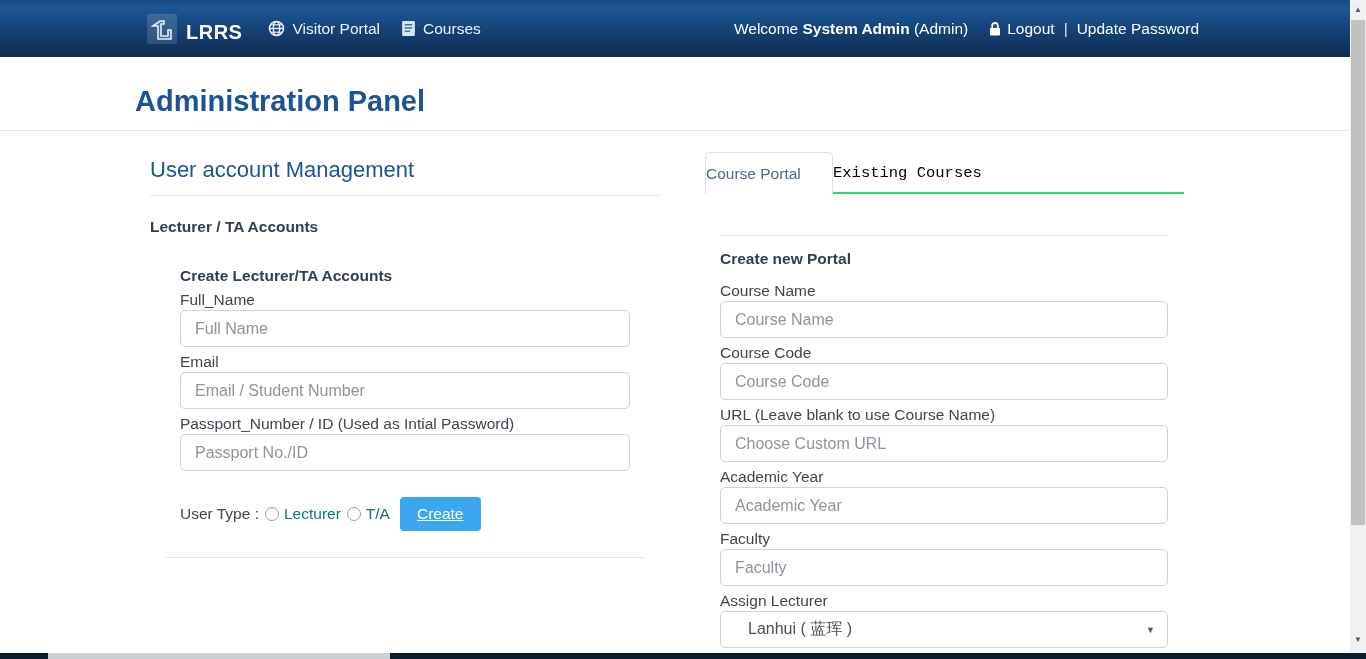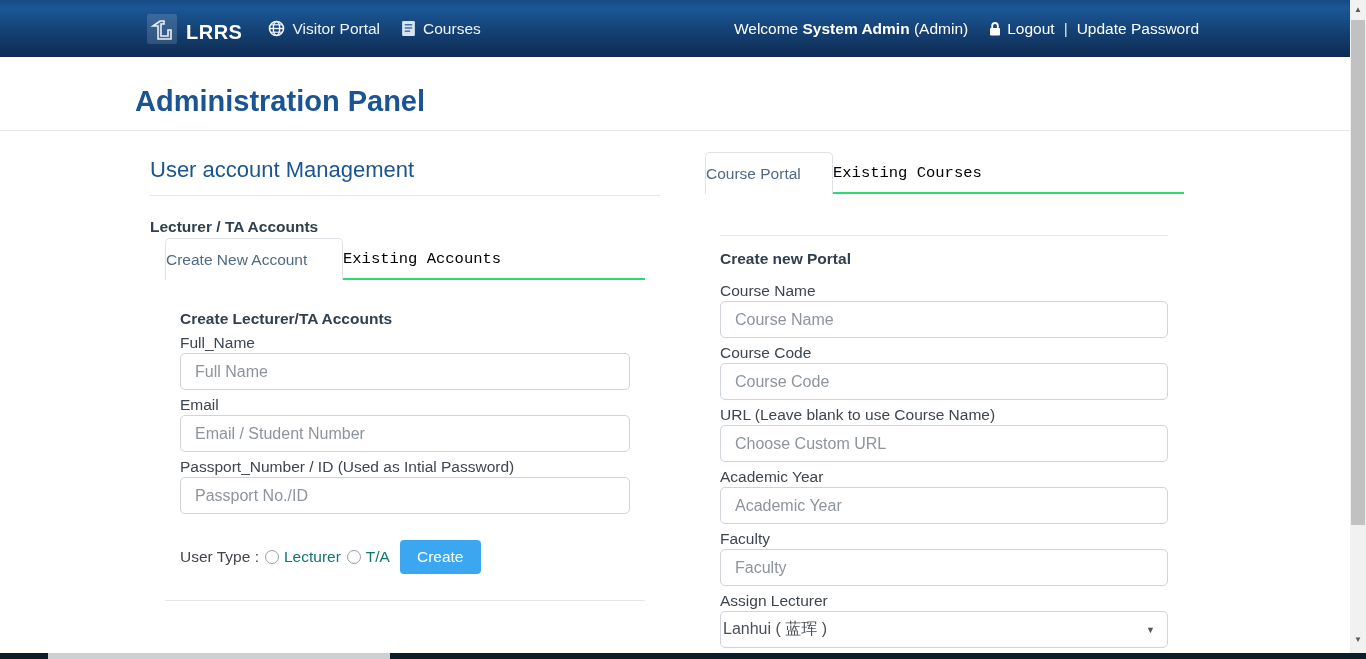--- a/index.html
+++ b/index.html
@@ -65,29 +65,29 @@
   .tbox { width:100%; height:37px; border:1px solid #ced4da; border-radius:5px; padding:0 14px;
           font-size:16px; color:#495057; font-family:inherit; background:#fff; }
   .tbox::placeholder { color:#8d949b; opacity:1; }
 
   .user-row { margin-top:25px; margin-left:30px; height:36px; display:flex; align-items:center; }
   .ut-label { font-size:15.5px; color:#41454a; margin-right:6px; }
   .radio { width:14px; height:14px; border:1px solid #9aa0a6; border-radius:50%; background:#fdfdfd;
            display:inline-block; cursor:pointer; flex:0 0 auto; }
   .radio-txt { font-size:15.5px; color:#0f766e; margin:0 6px 0 5px; }
   .btn-create { margin-left:4px; background:#3aa7f0; color:#fff; border:none; border-radius:4px;
-                font-size:15.5px; padding:8px 17px; cursor:pointer; font-family:inherit; }
+                font-size:15.5px; padding:8px 17px; cursor:pointer; font-family:inherit;text-decoration:underline; }
   hr.rule2 { border:none; border-top:1px solid #e8e8e8; margin:25px 0 0 15px; width:480px; }
 
   .hr-r { border:none; border-top:1px solid #e6e6e6; margin:41px 0 0 20px; width:448px; }
   .form-area-r { margin-left:20px; width:448px; margin-top:12px; }
   .form-area-r .f-label.first { margin-top:11px; }
 
   .select-box { position:relative; width:100%; height:37px; border:1px solid #ced4da; border-radius:5px;
-                background:#fff; cursor:pointer; display:flex; align-items:center; padding:0 2px;
+                background:#fff; cursor:pointer; display:flex; align-items:center; padding:0 27px;
                 font-size:16px; color:#495057; }
   .caret { position:absolute; right:12px; top:50%; transform:translateY(-50%); font-size:9px; color:#555; }
   .clipped-label { display:block; margin-top:2px; font-size:15.5px; color:#3d464e; }
 
   
   .vscroll { position:absolute; left:1350px; top:0; width:16px; height:653px; background:#f1f1f1; z-index:40; }
   .vs-arrow { position:absolute; left:0; width:16px; height:16px; font-size:8px; color:#5a5a5a;
               display:flex; align-items:center; justify-content:center; cursor:pointer; }
   .vs-arrow.up { top:1px; }
   .vs-arrow.down { bottom:6px; }
@@ -154,25 +154,20 @@
 
   <div class="page-header">
     <div class="page-title">Administration Panel</div>
   </div>
 
   <div class="col-left">
     <div class="section-title">User account Management</div>
     <hr class="rule">
     <div class="subtitle">Lecturer / TA Accounts</div>
 
-    <div class="tabbar l">
-      <div class="tab active">Create New Account</div>
-      <div class="tab idle">Existing Accounts</div>
-      <div class="tab-underline"></div>
-    </div>
 
     <div class="form-area-l">
       <div class="form-heading">Create Lecturer/TA Accounts</div>
 
       <label class="f-label">Full_Name</label>
       <input class="tbox" type="text" placeholder="Full Name" style="">
 
       <label class="f-label gap">Email</label>
       <input class="tbox" type="text" placeholder="Email / Student Number" style="">
 

